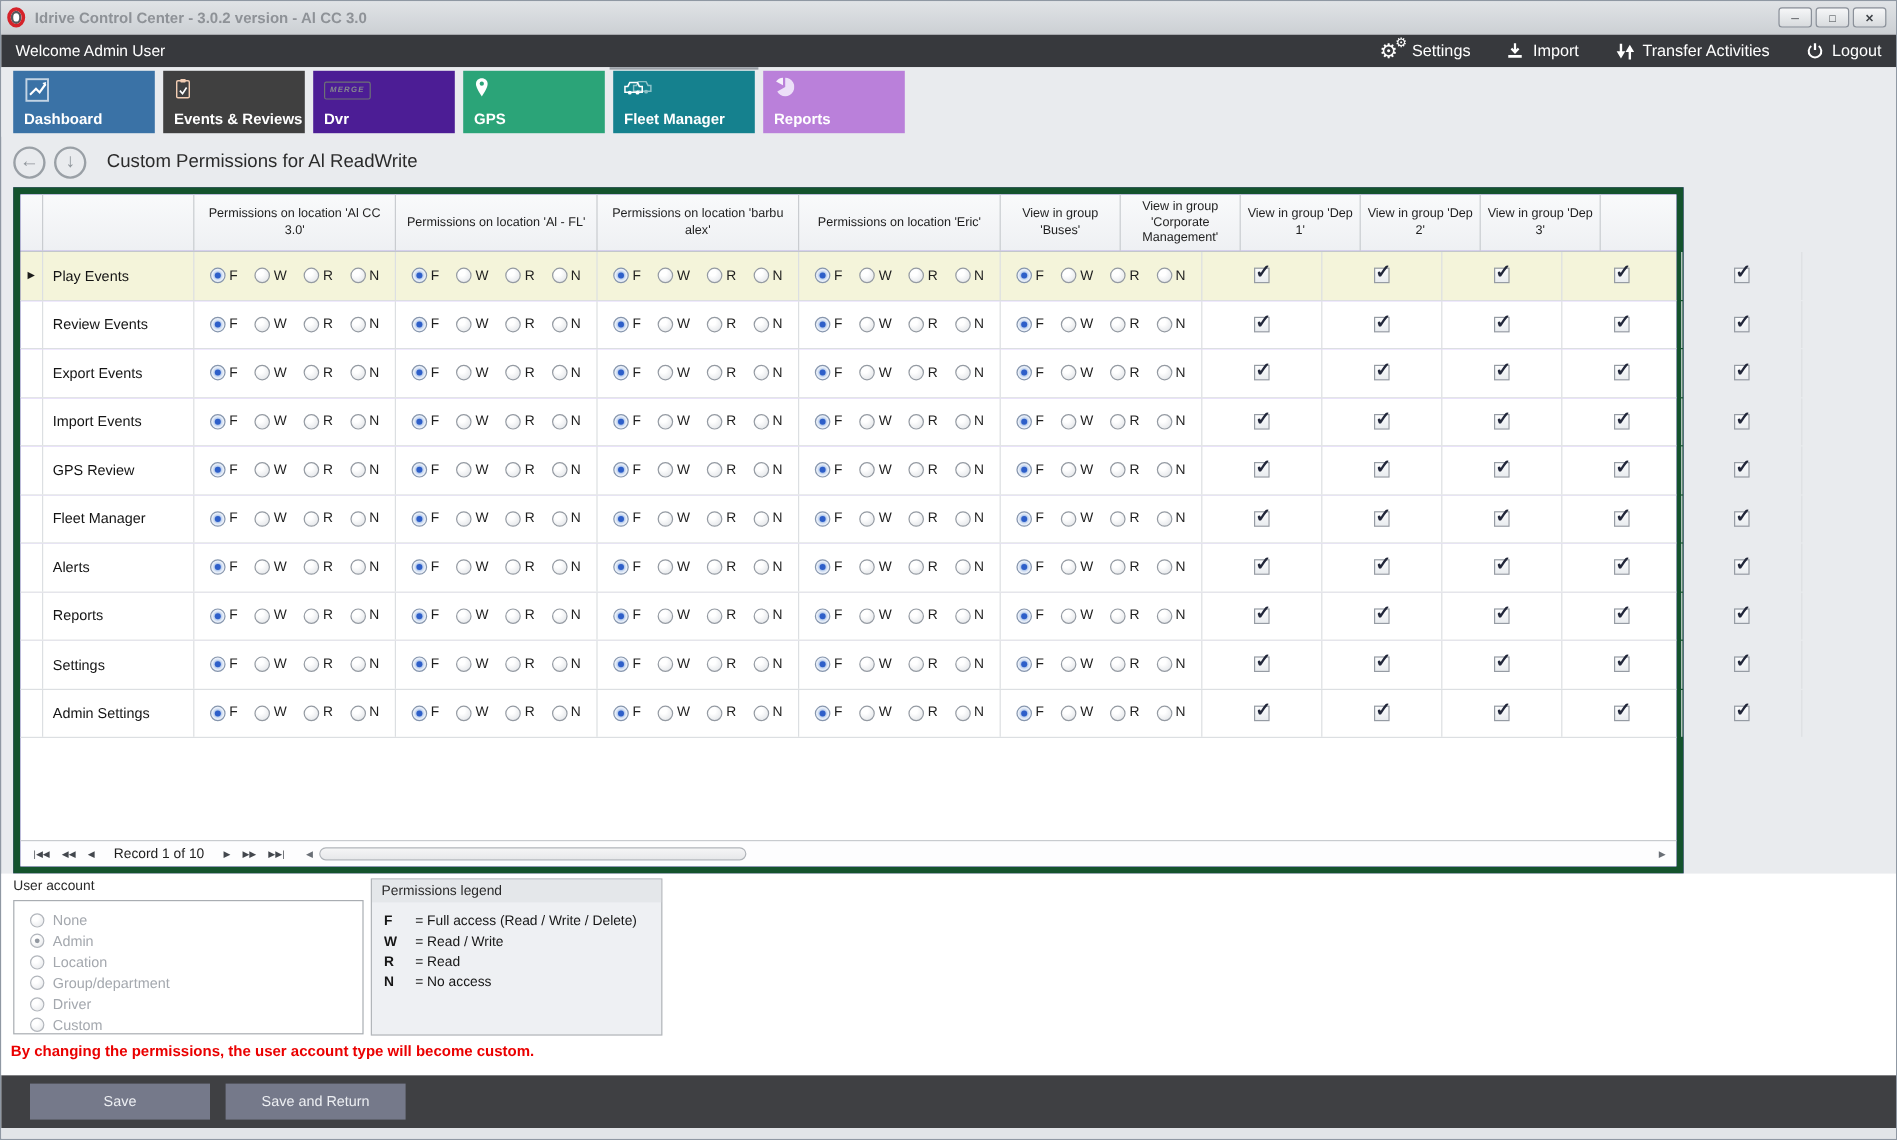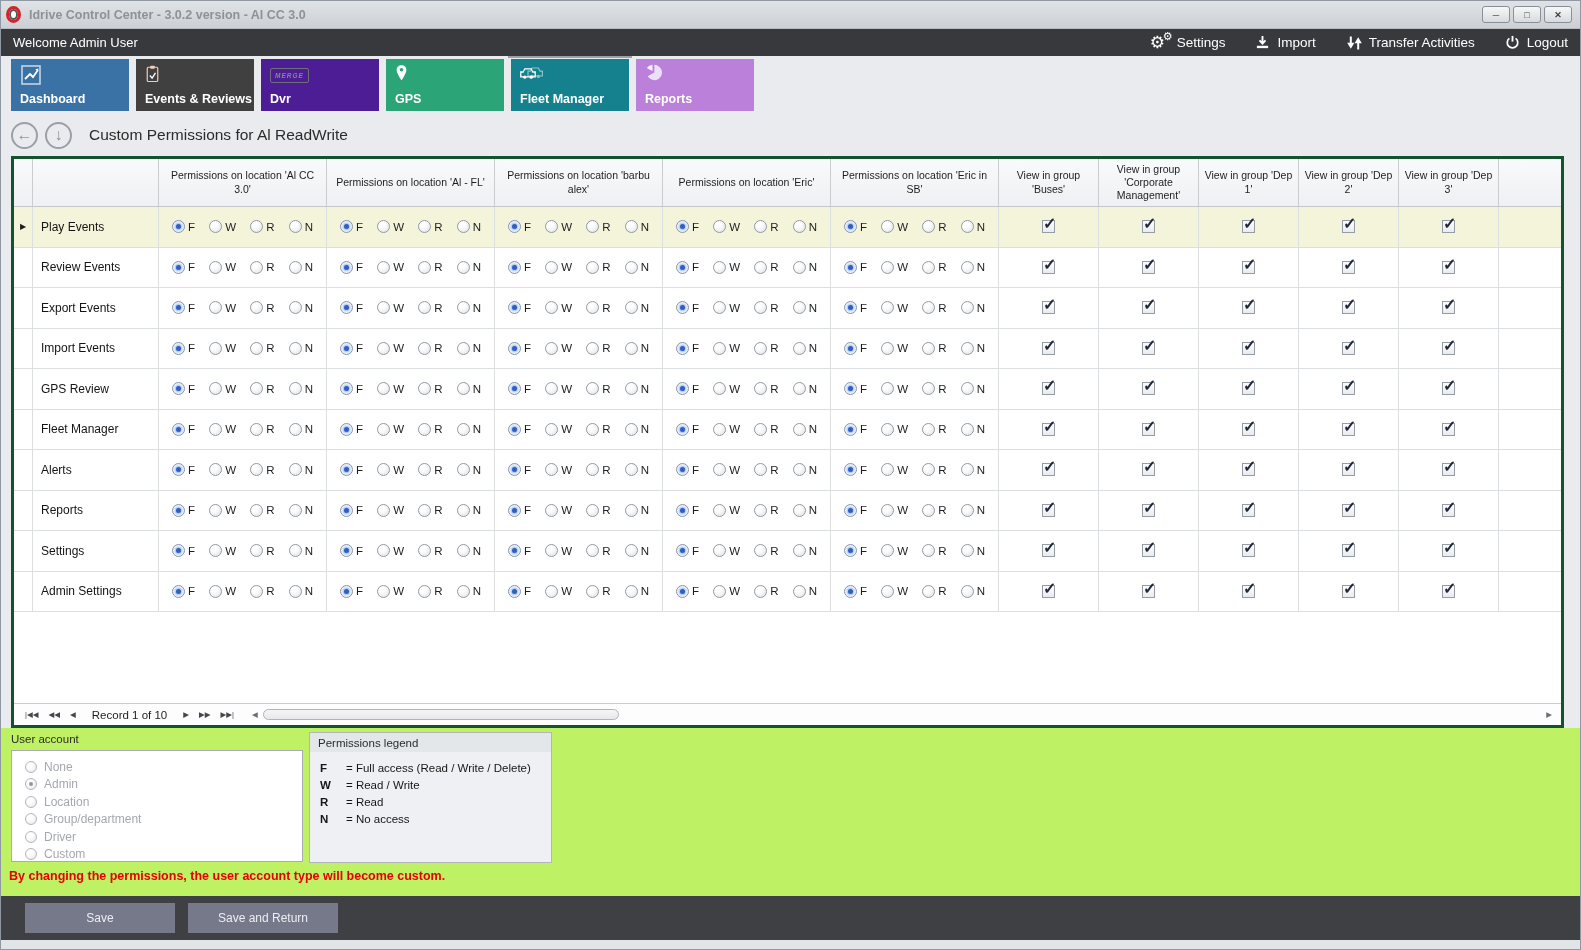--- a/index.html
+++ b/index.html
@@ -27,21 +27,21 @@
   .tile .t-label{position:absolute;left:9px;bottom:5px;font-weight:bold;font-size:12.5px;white-space:nowrap}
   .tile.selected::before{content:"";position:absolute;top:-3px;left:-3px;right:-3px;height:2px;background:#9aa0a6}
   .dvr-ic{display:inline-block;border:1px solid #6d7176;color:#85898e;font-size:6.5px;font-style:italic;font-weight:bold;padding:3px 4px;letter-spacing:1px;border-radius:2px}
 
   
   .heading{height:42px;display:flex;align-items:center;padding-left:10px}
   .circle-btn{width:27px;height:27px;border-radius:50%;border:2px solid #9aa0a6;color:#8f959b;display:flex;align-items:center;justify-content:center;font-size:16px;font-weight:bold;margin-right:7px;background:transparent}
   .page-title{font-size:15.5px;color:#2b2b2b;margin-left:10px}
 
   
-  .grid{margin-left:10px;width:1553px;height:572px;border:3px solid #14532d;background:#8b5cf6;display:flex;flex-direction:column}
+  .grid{margin-left:10px;width:1392px;height:572px;border:6px solid #14532d;background:#8b5cf6;display:flex;flex-direction:column}
   .g-header{display:flex;height:48px;background:linear-gradient(#f9fafb,#eef0f3);border-bottom:1px solid #c3c7cb;flex:none}
   .h-cell{border-right:1px solid #c9ccd0;display:flex;align-items:center;justify-content:center;text-align:center;font-size:10.5px;color:#1e1e1e;padding:2px 3px;line-height:1.25}
   .c-ind{width:19px;flex:none}
   .c-label{width:126px;flex:none}
   .c-loc{width:168px;flex:none}
   .c-grp{width:100px;flex:none}
   .c-fill{flex:1;border-right:none}
   .g-body{flex:none}
   .g-row{display:flex;height:40.5px;border-bottom:1px solid #dcdfe2;background:#fff}
   .g-row.current{background:#f4f4da}
@@ -59,21 +59,21 @@
   .g-filler{flex:1;background:#fff}
   .g-nav{height:22px;border-top:1px solid #c8cbcf;display:flex;align-items:center;background:#fdfdfe;padding-left:6px;flex:none}
   .nav-btn{font-size:7.5px;color:#43474d;margin:0 5px;white-space:nowrap}
   .rec-text{margin:0 11px;font-size:11.5px;color:#1e1e1e}
   .hscroll{flex:1;display:flex;align-items:center;height:100%;margin-left:8px;padding-right:4px}
   .hs-arrow{font-size:7.5px;color:#6a6f76;padding:0 5px}
   .hs-thumb{width:356px;height:11px;border:1px solid #b0b4b9;border-radius:6px;background:linear-gradient(#f5f5f6,#e7e8ea)}
   .hs-track{flex:1}
 
   
-  .bottom{position:relative;height:168px;background:#bef264}
+  .bottom{position:relative;height:168px;background:#ffffff}
   .ua-label{position:absolute;left:10px;top:5px;font-size:11.5px;color:#2b2b2b}
   .ua-box{position:absolute;left:10px;top:22px;width:292px;height:112px;background:#fff;border:1px solid #a9adb2;padding:7px 0 0 13px}
   .ua-opt{display:flex;align-items:center;gap:7px;height:17.5px;font-size:12px;color:#a4a8ae}
   .ua-rb{width:12px;height:12px;border-radius:50%;border:1px solid #b2b6bc;background:radial-gradient(circle at 35% 30%,#ffffff 25%,#e3e5e8);position:relative;flex:none}
   .ua-rb.sel::after{content:"";position:absolute;left:3px;top:3px;width:4px;height:4px;border-radius:50%;background:#9298a0}
   .legend{position:absolute;left:308px;top:4px;width:243px;height:131px;border:1px solid #b2b6ba;background:#eef0f3}
   .legend-h{height:19px;background:#e4e7ea;display:flex;align-items:center;padding-left:8px;font-size:11.5px;color:#2b2b2b}
   .legend-body{padding:10px 0 0 10px}
   .lg-row{display:flex;height:17px;font-size:11.5px;color:#161616}
   .lg-key{width:26px;font-weight:bold}
@@ -204,21 +204,20 @@
 </div>
 
 <div class="grid">
   <div class="g-header" id="ghdr">
       <div class="h-cell c-ind"></div>
       <div class="h-cell c-label"></div>
       <div class="h-cell c-loc">Permissions on location 'Al CC 3.0'</div>
       <div class="h-cell c-loc">Permissions on location 'Al - FL'</div>
       <div class="h-cell c-loc">Permissions on location 'barbu alex'</div>
       <div class="h-cell c-loc">Permissions on location 'Eric'</div>
-      <div class="h-cell c-loc">Permissions on location 'Eric in SB'</div>
       <div class="h-cell c-grp">View in group 'Buses'</div>
       <div class="h-cell c-grp">View in group 'Corporate Management'</div>
       <div class="h-cell c-grp">View in group 'Dep 1'</div>
       <div class="h-cell c-grp">View in group 'Dep 2'</div>
       <div class="h-cell c-grp">View in group 'Dep 3'</div>
       <div class="h-cell c-fill"></div>
     </div>
   <div class="g-body" id="gbody">
       <div class="g-row current">
         <div class="d-cell c-ind ind-cell">▶</div>

